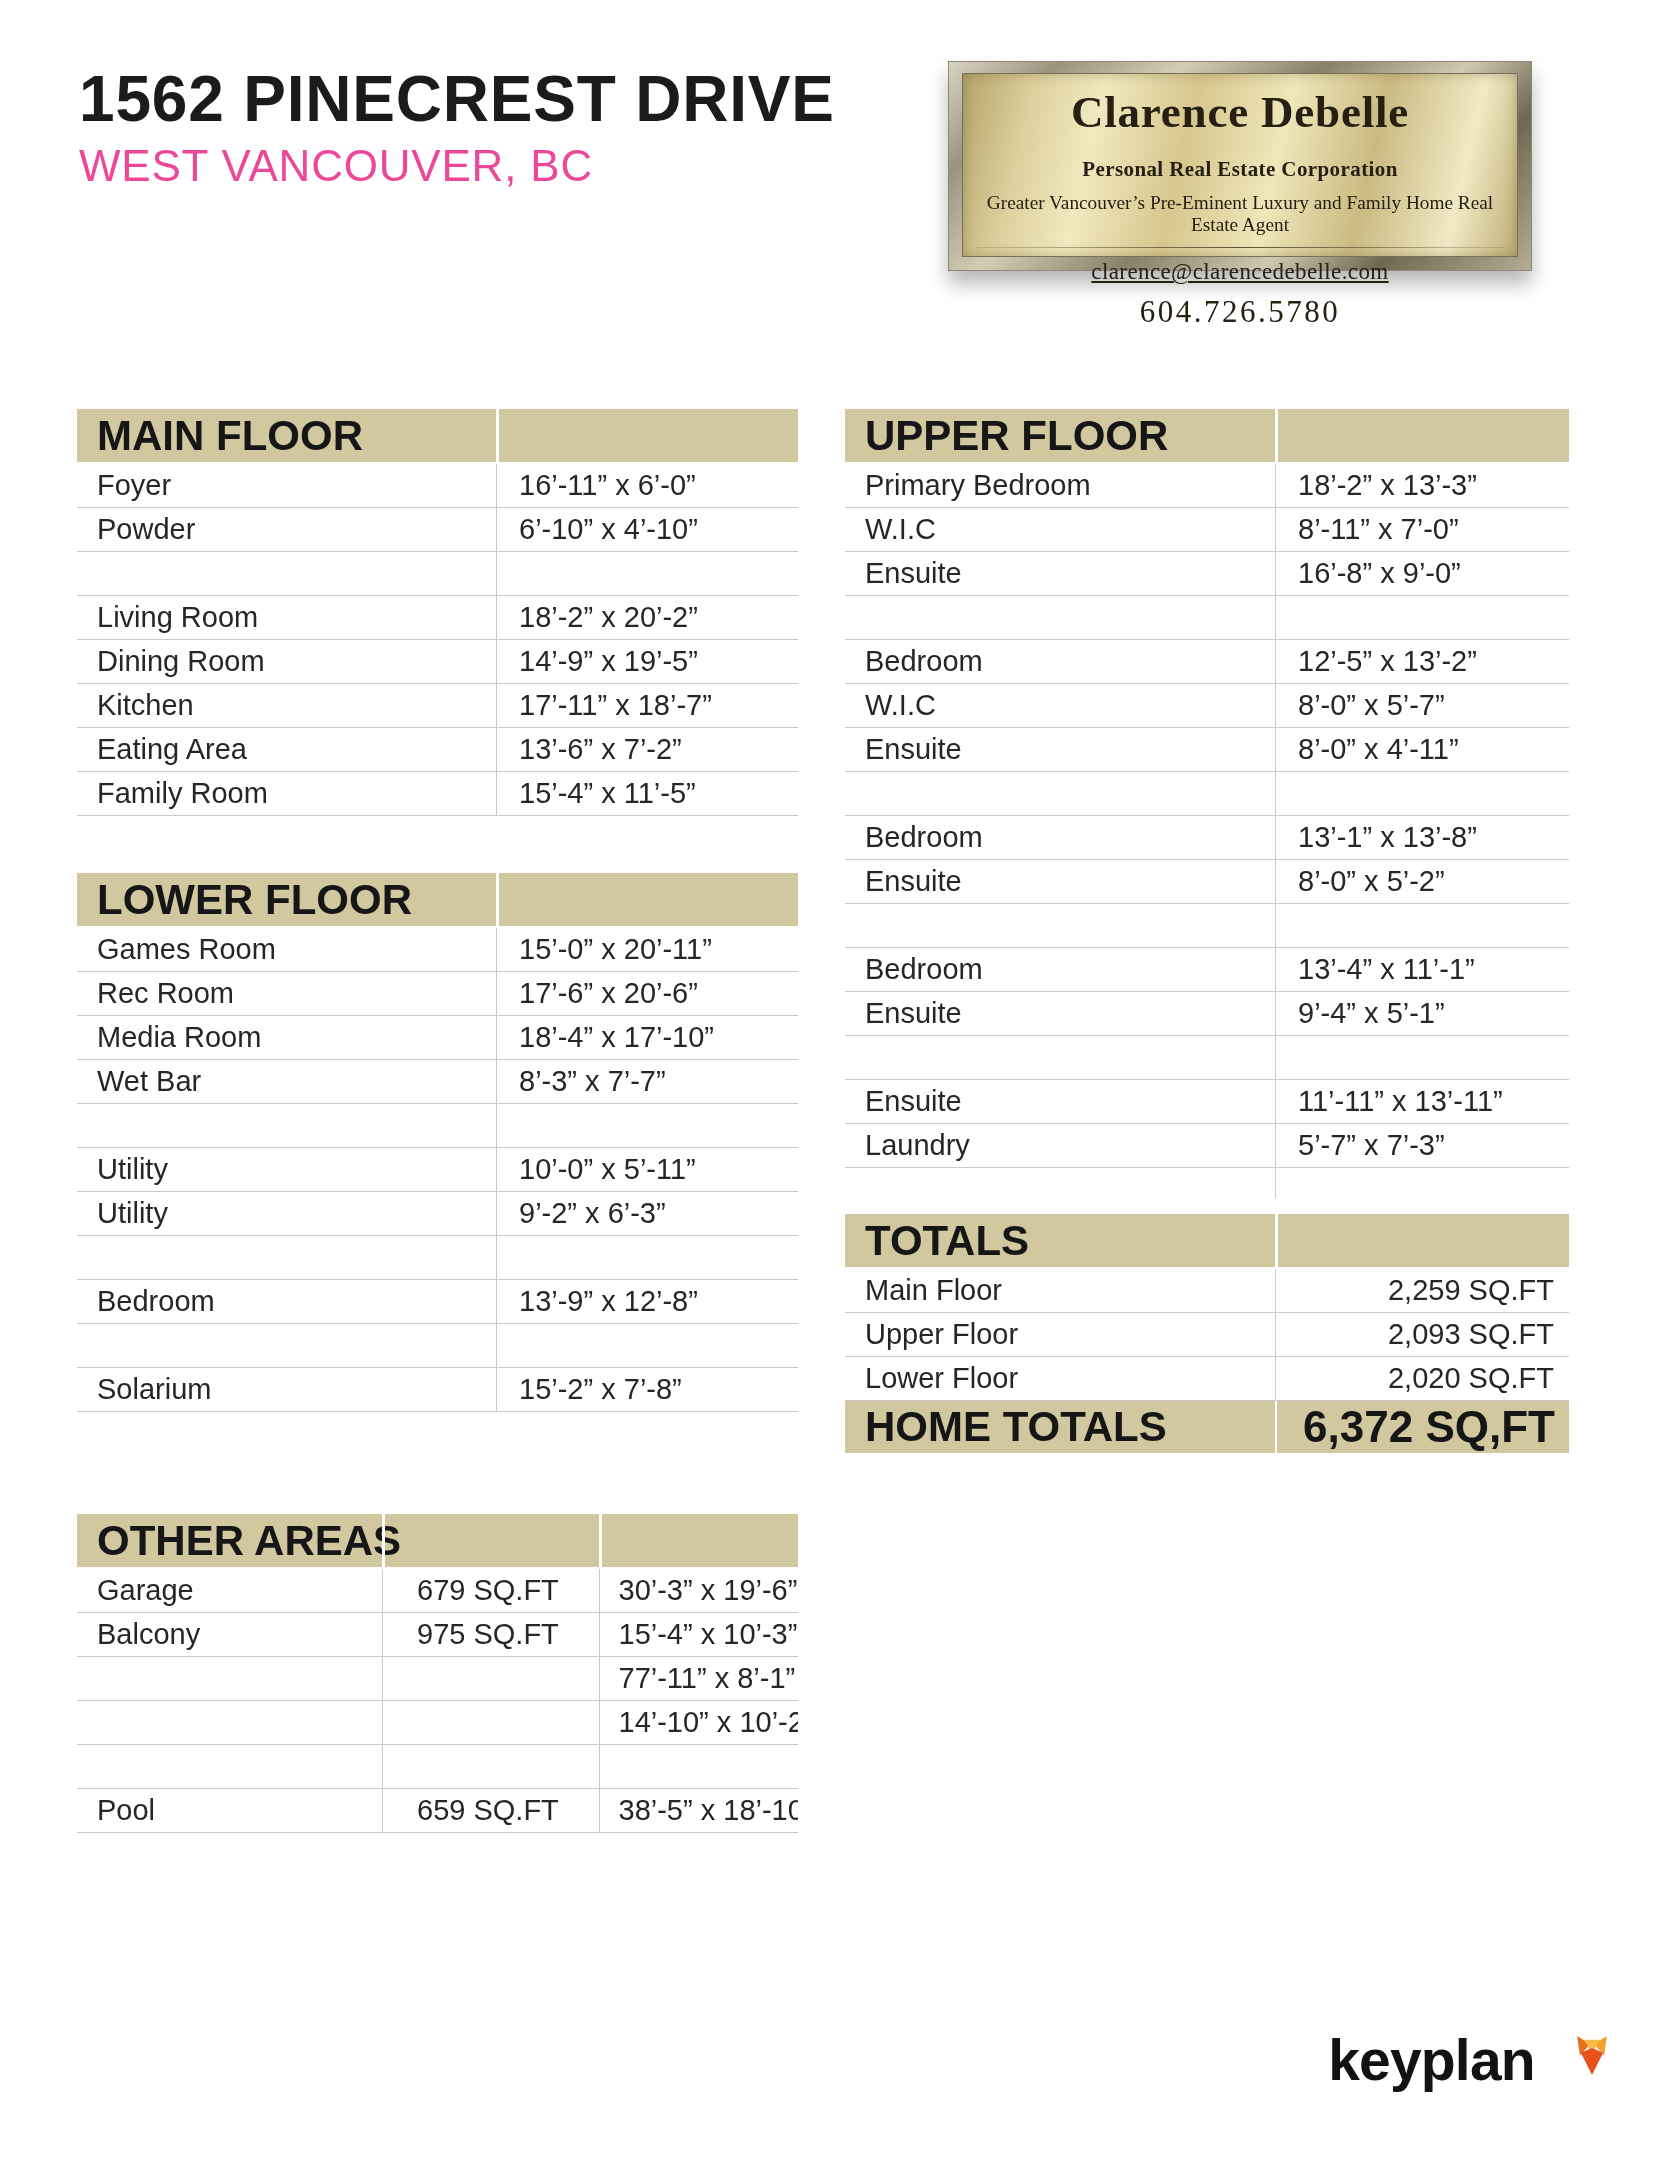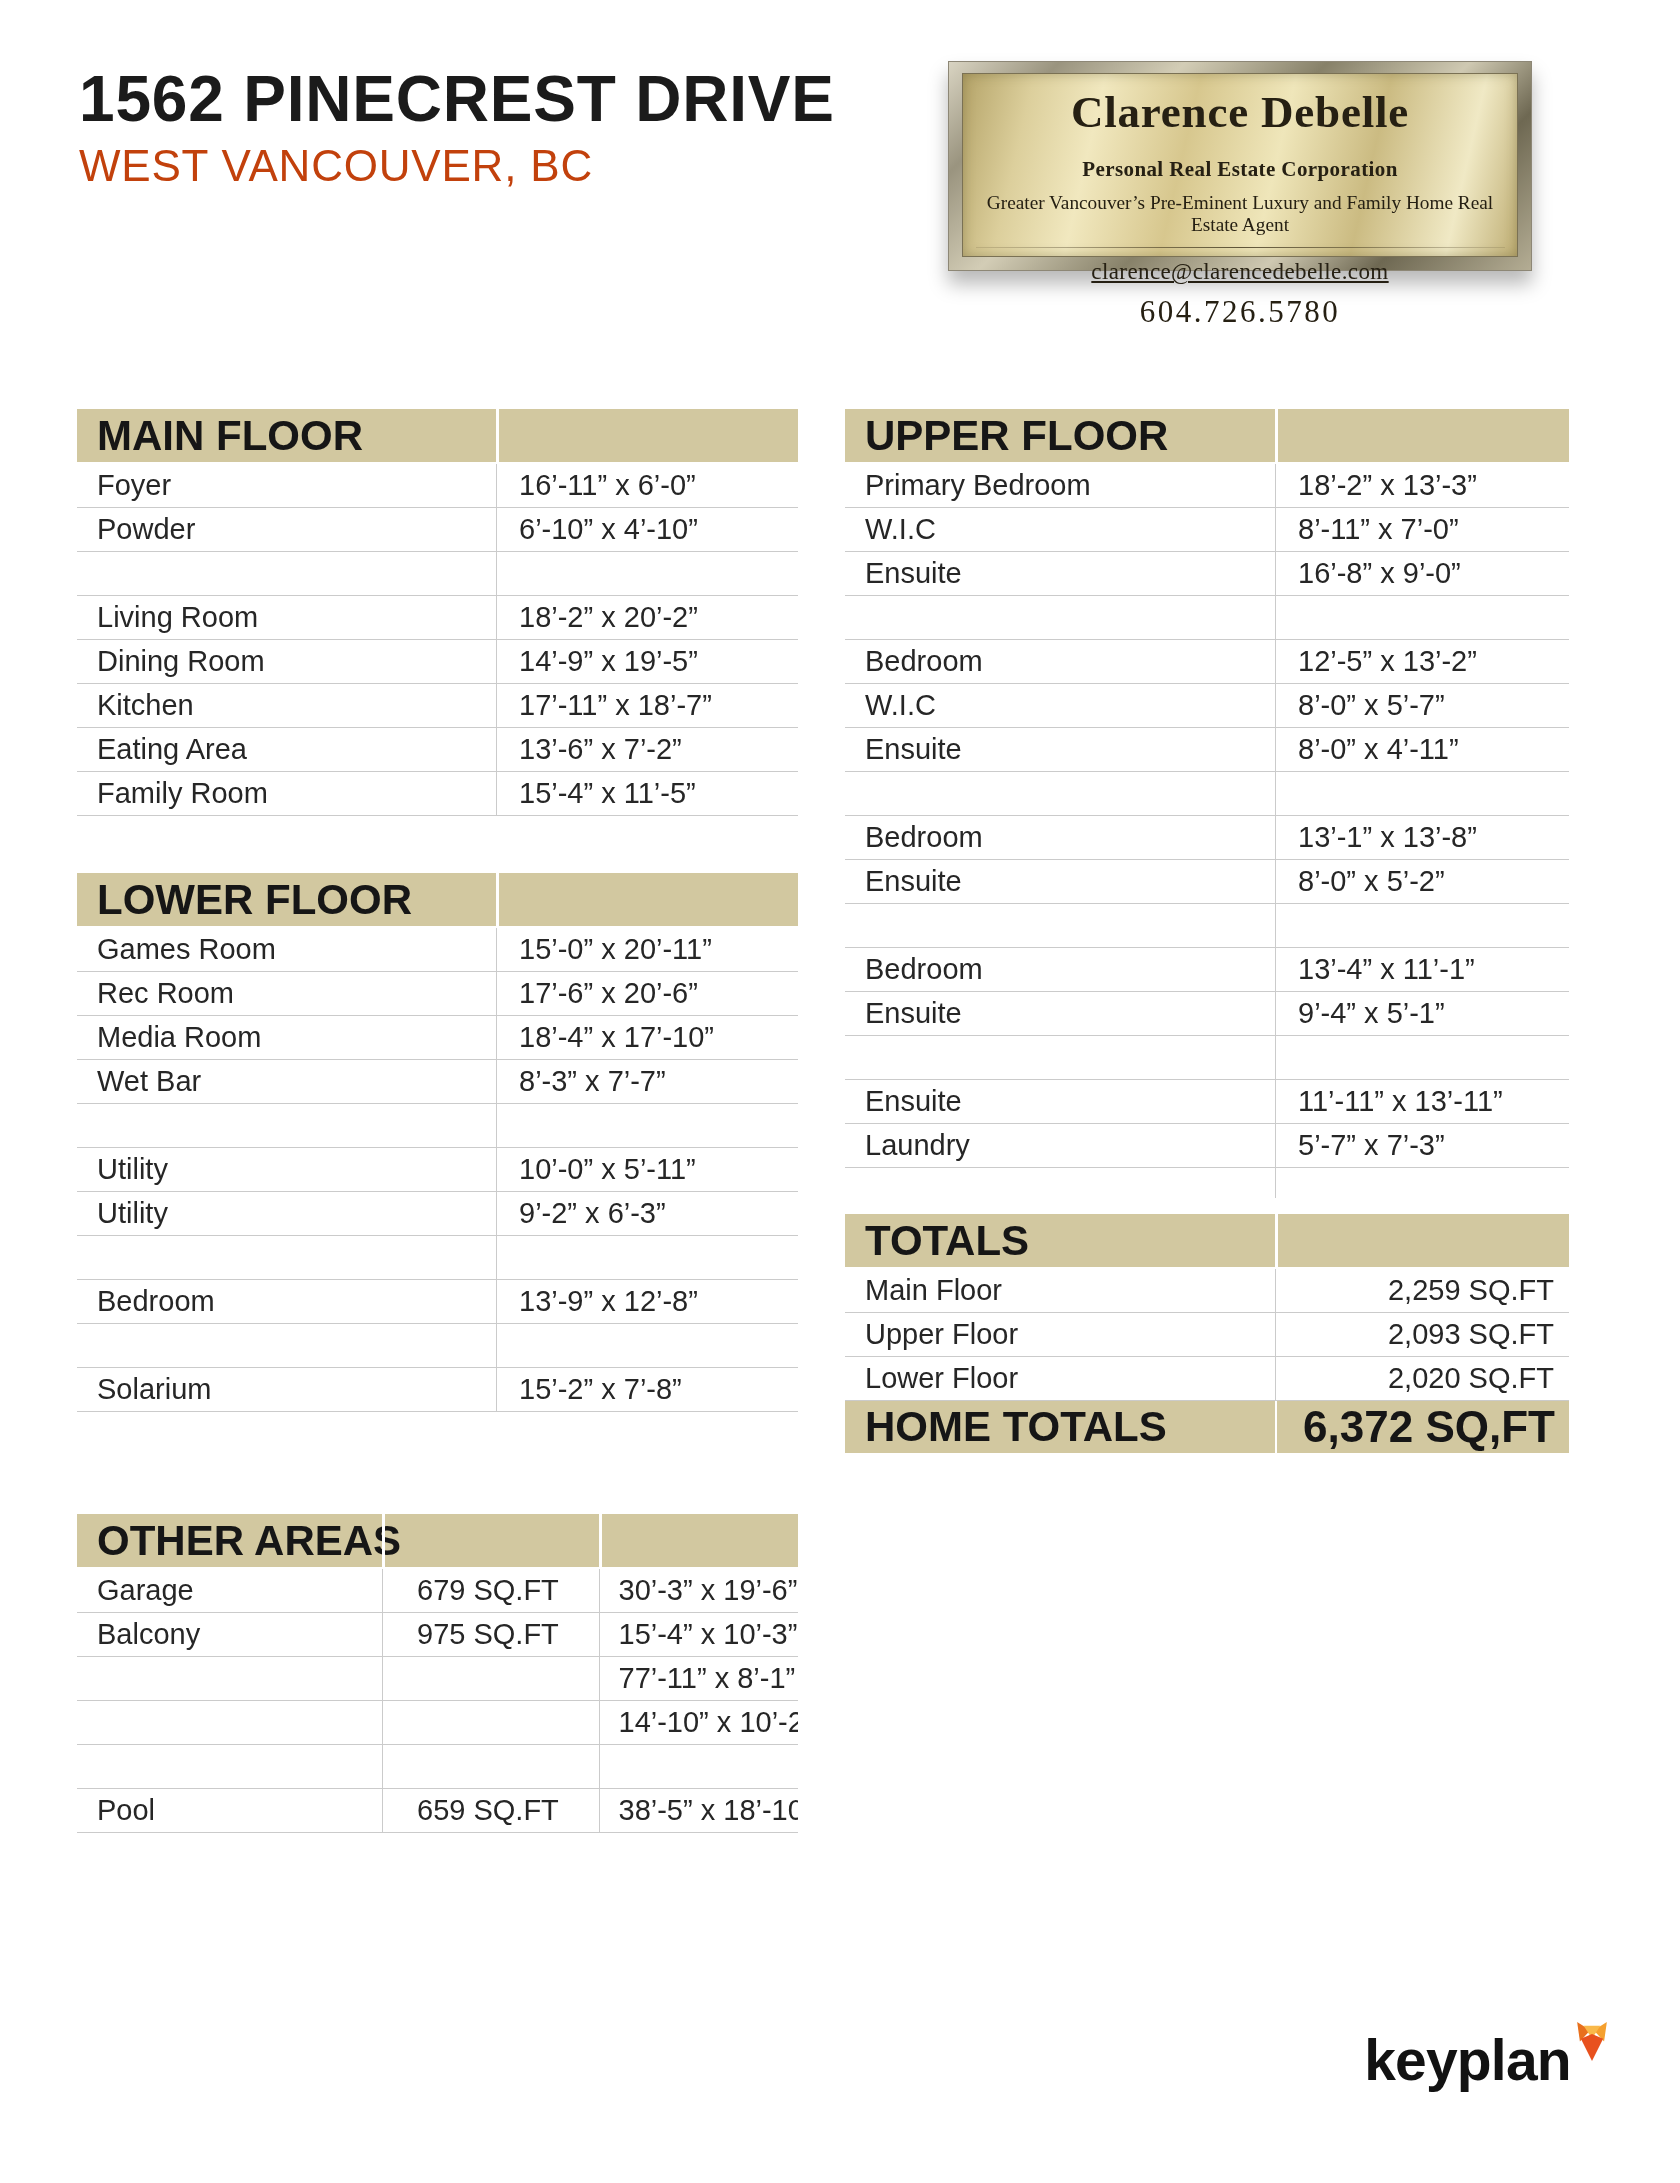--- a/index.html
+++ b/index.html
@@ -14,21 +14,21 @@
     width:1681px; height:2183px;
     background:#ffffff;
     font-family:"Liberation Sans", sans-serif;
     color:var(--ink);
     overflow:hidden;
   }
 
   
   .title-block{ position:absolute; left:79px; top:66px; }
   .addr-title{ font-size:64px; font-weight:700; letter-spacing:0.8px; color:#1b1b1b; line-height:1.05; }
-  .addr-sub{ font-size:44px; font-weight:400; letter-spacing:0.8px; color:#c2410c; margin-top:10px; line-height:1.05; }
+  .addr-sub{ font-size:44px; font-weight:400; letter-spacing:0.8px; color:#ec4899; margin-top:10px; line-height:1.05; }
 
   
   .plaque{
     position:absolute; left:948px; top:61px; width:584px; height:210px;
     padding:11px 12.6px 13.4px 12.6px;
     background:linear-gradient(135deg,#d9d4c2 0%,#9a947f 14%,#d3cdb6 30%,#878169 48%,#cfc9b2 66%,#6e english6852 80%,#b4ad94 100%);
     background:linear-gradient(135deg,#d9d4c2 0%,#9a947f 14%,#d3cdb6 30%,#878169 48%,#cfc9b2 66%,#6e6852 80%,#b4ad94 100%);
     border:1.7px solid #8d8776;
     box-shadow:0 13.4px 18.5px rgba(0,0,0,0.28);
   }
@@ -73,21 +73,21 @@
   .t3 .c2{ flex:1; border-left:1.7px solid var(--row-border); padding-left:18.5px; }
 
   .totals .c1{ justify-content:flex-end; padding-left:0; padding-right:15px; }
   .tfoot{ display:flex; height:52px; background:var(--header-bg); align-items:center; }
   .tfoot .fc0{ width:var(--div); padding-left:20px; font-size:42px; font-weight:700; color:#161616;
     display:flex; align-items:center; height:100%; }
   .tfoot .fc1{ flex:1; border-left:2.5px solid #ffffff; display:flex; align-items:center; justify-content:flex-end;
     padding-right:14px; font-size:44px; font-weight:700; color:#161616; height:100%; }
 
   
-  .brand{ position:absolute; right:72px; top:2020px; display:flex; align-items:flex-start; }
+  .brand{ position:absolute; right:72px; top:2020px; display:flex; align-items:center;gap:36px; }
   .brand-text{ font-size:57px; font-weight:700; letter-spacing:-0.8px; color:#121212; line-height:1; margin-top:11.8px; }
   .fox{ width:34px; height:39px; margin-left:4.2px; margin-top:1.7px; }
 </style>
 </head>
 <body>
 
 <div class="sheet">
 
   <div class="title-block">
     <div class="addr-title">1562 PINECREST DRIVE</div>

